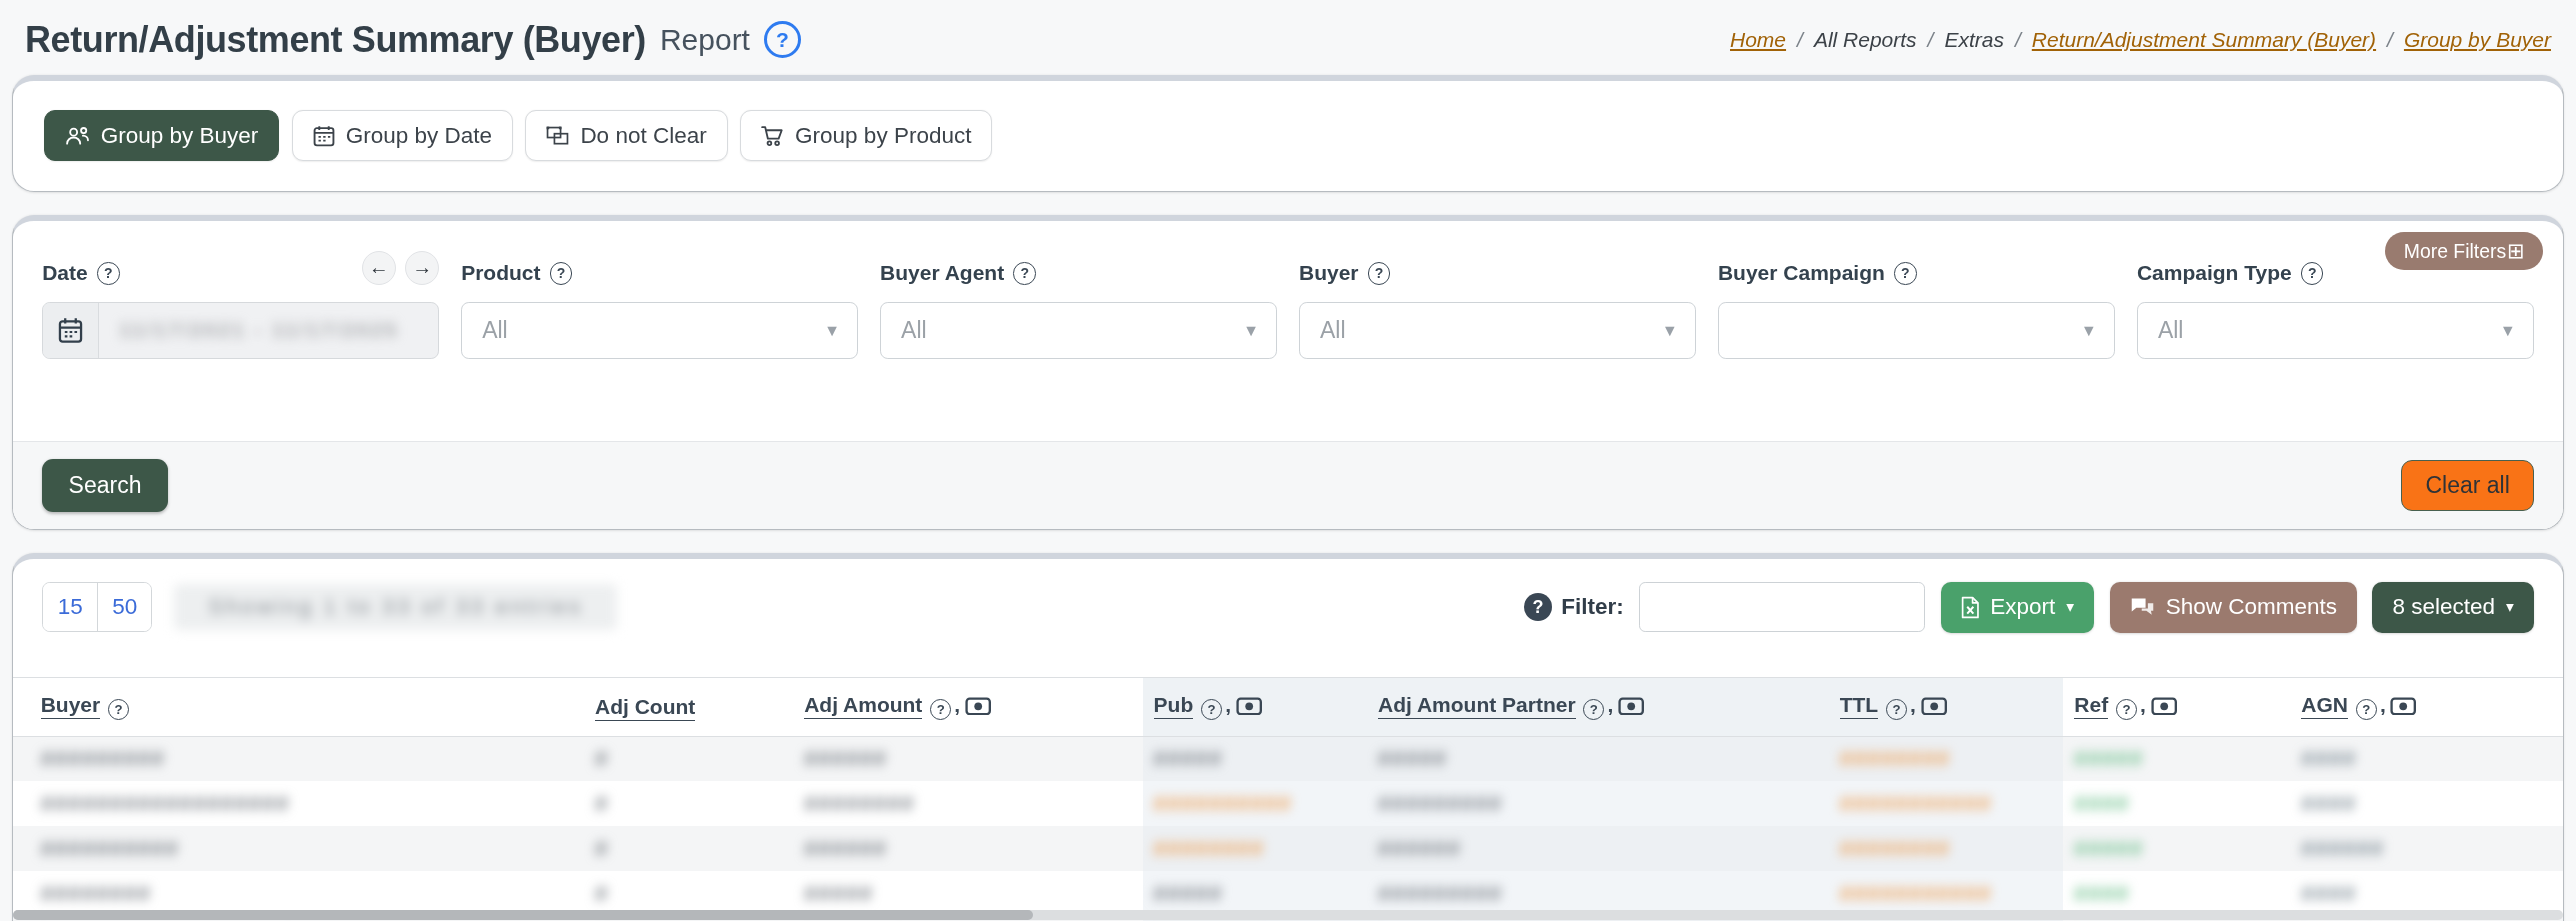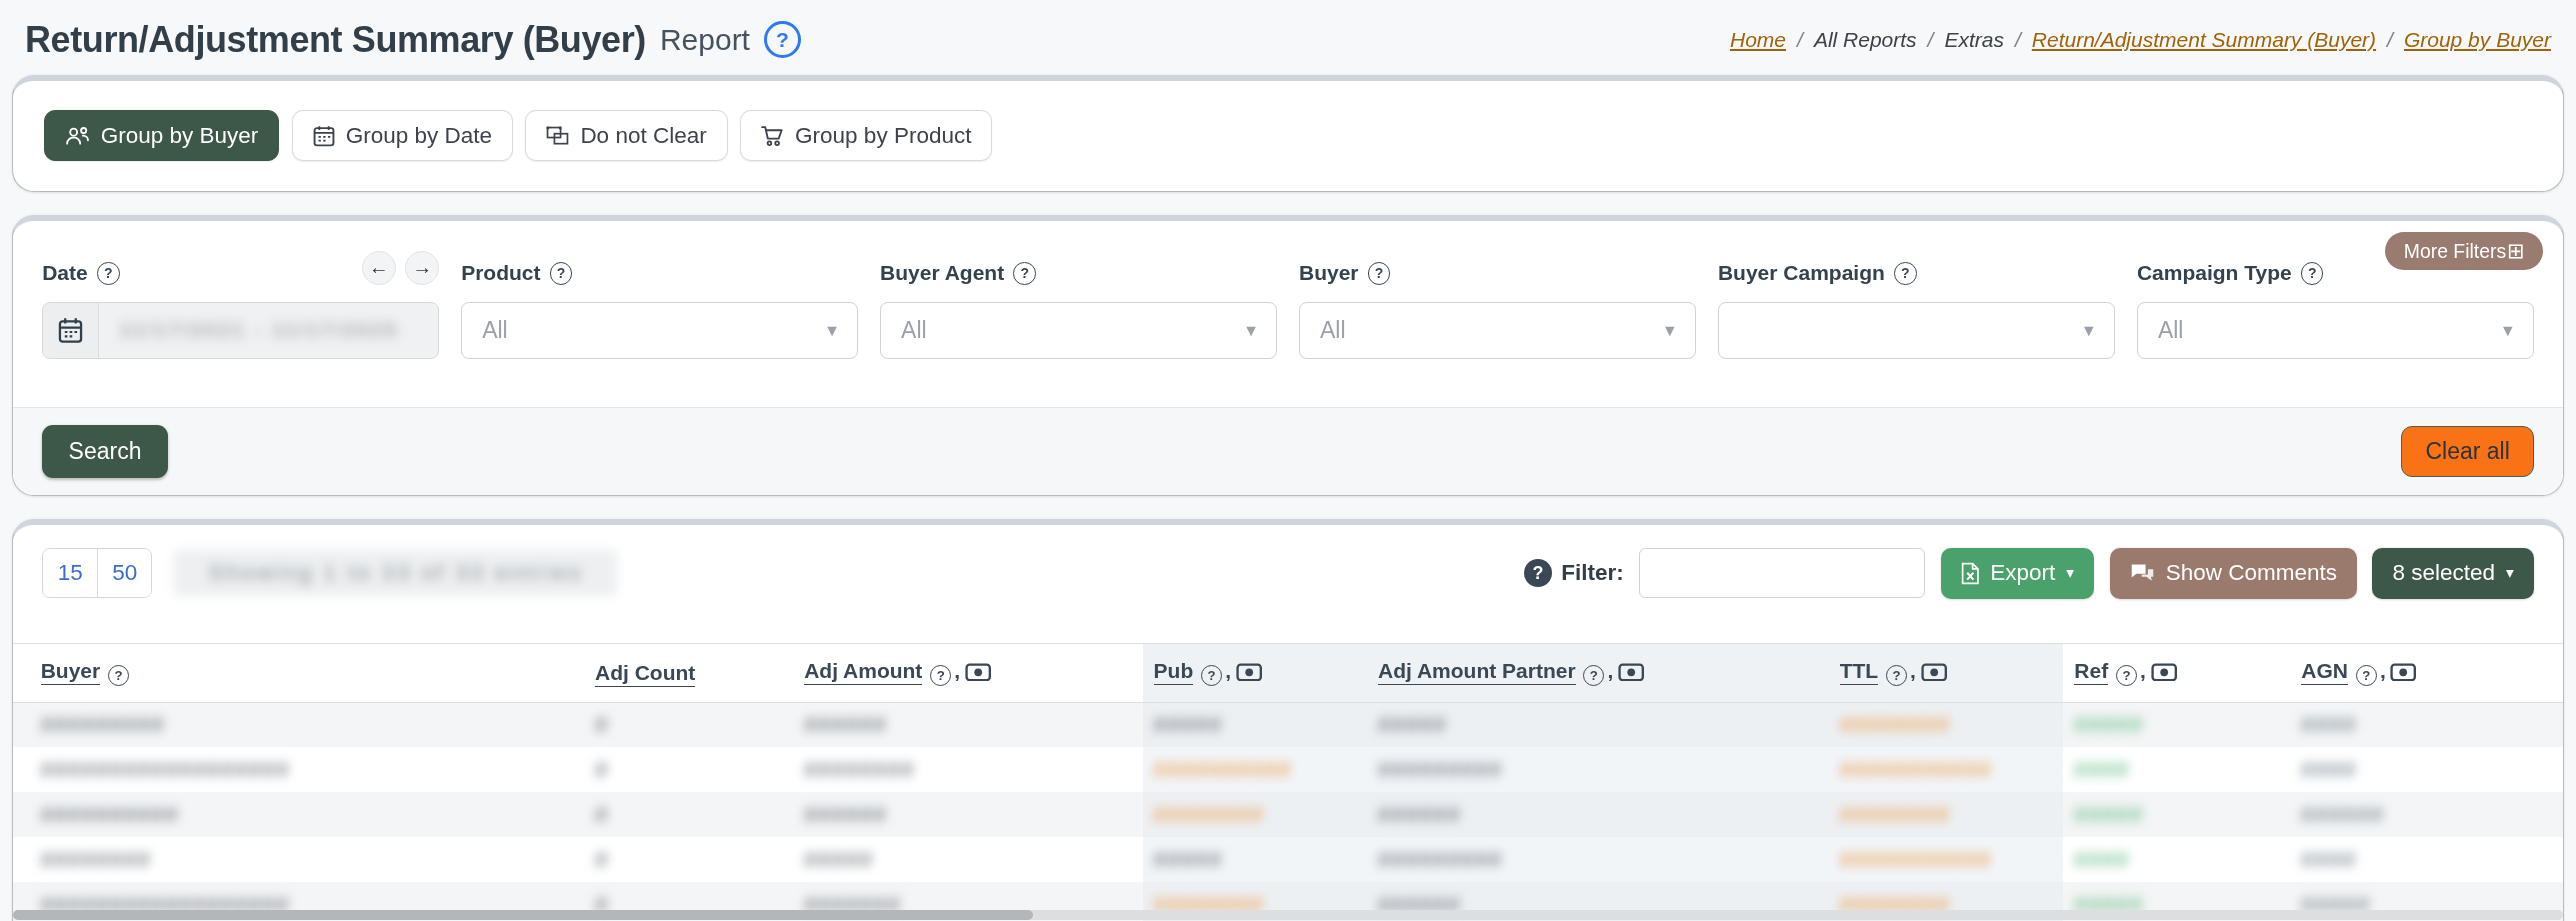--- a/index.html
+++ b/index.html
@@ -48,21 +48,21 @@
   .dateinput { display:flex; height:57px; border:0.8px solid #d6d9dc; border-radius:7.8px; overflow:hidden; background:#f0f1f3; }
   .dateinput .addon { width:56px; background:#eceef0; border-right:0.8px solid #d9dcdf;
     display:flex; align-items:center; justify-content:center; color:#323f4b; }
   .dateinput .dval { display:flex; align-items:center; padding:0 20px; font-size:21px; font-weight:700;
     color:#a9abae; filter:blur(5.4px); letter-spacing:2.3px; white-space:nowrap; }
   .select { position:relative; height:57px; border:0.8px solid #ced3d7; border-radius:7.8px; background:#fff;
     display:flex; align-items:center; padding:0 42px 0 20px; font-size:23px; color:#9ba1a7; cursor:pointer; }
   .select .caret { position:absolute; right:17px; top:50%; transform:translateY(-50%); font-size:16.3px; color:#9aa1a8; }
 
   .filters-footer { display:flex; justify-content:space-between; align-items:center;
-    border-top:0.8px solid #e4e6e9; background:#f6f7f8; padding:17px 29.5px; border-radius:0 0 21px 21px; }
+    border-top:0.8px solid #e4e6e9; background:#f6f7f8; padding:17px 29.5px; border-radius:0 0 21px 21px;margin-top:34px; }
   .btn-search { background:#3d5748; color:#fff; font-size:23px; border:none; border-radius:11px;
     height:53px; padding:0 26.4px; box-shadow:0 1.6px 3.1px rgba(0,0,0,.25); cursor:pointer; }
   .btn-clear { background:#f97316; color:#2f3337; font-size:23px; border:1.6px solid #48604f; border-radius:11px;
     height:51px; padding:0 23px; cursor:pointer; }
 
   
   .table-card { padding-top:23px; border-radius:22px 22px 0 0; border-bottom:none; height:435px; overflow:hidden; }
   .tcontrols { display:flex; align-items:center; padding:0 29.5px; }
   .pgsize { display:flex; border:0.8px solid #d3d7da; border-radius:7.8px; overflow:hidden; background:#fff; }
   .pgsize .pg { width:54px; height:48px; display:flex; align-items:center; justify-content:center;

